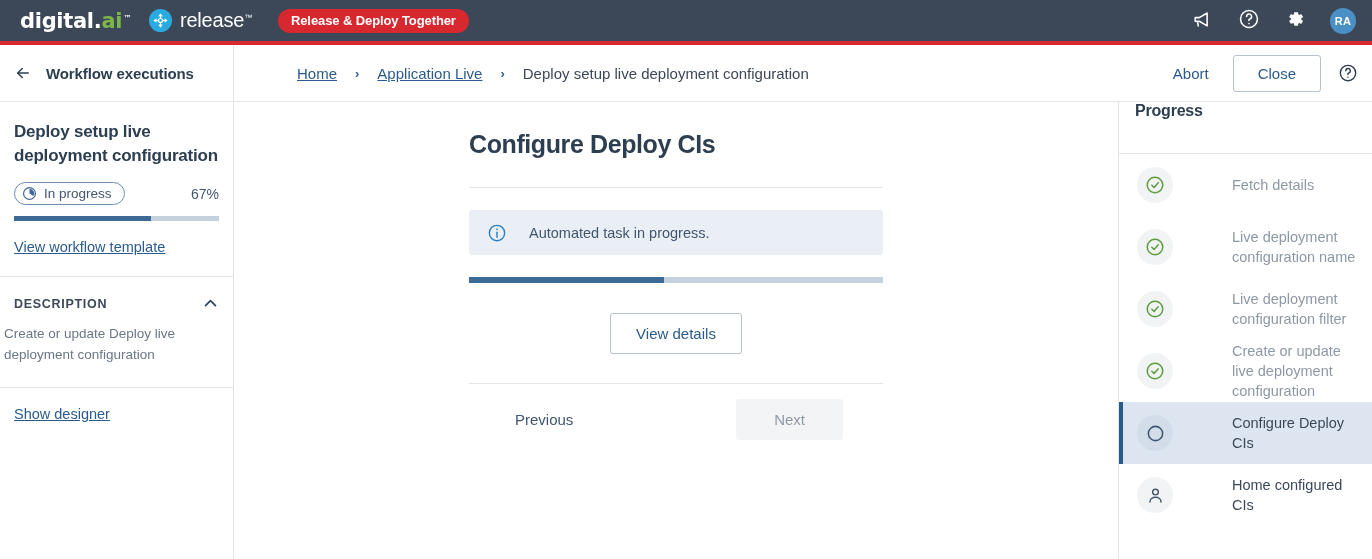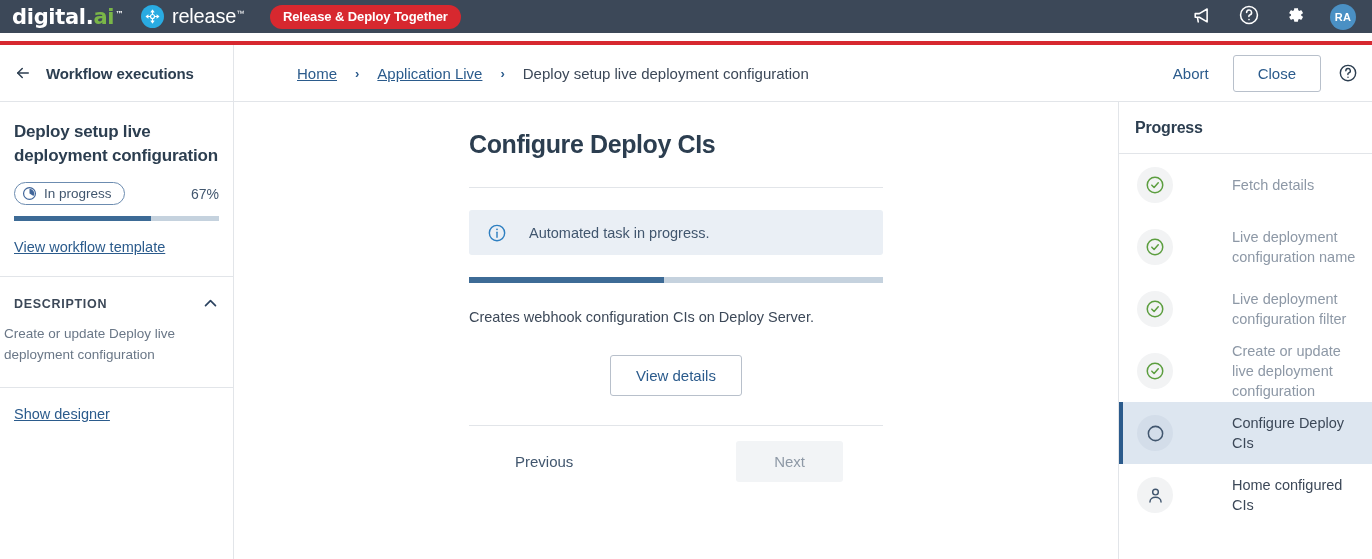--- a/index.html
+++ b/index.html
@@ -7,23 +7,23 @@
     width: 1372px; height: 559px;
     font-family: "Liberation Sans", sans-serif;
     background: #ffffff;
     overflow: hidden;
     -webkit-font-smoothing: antialiased;
   }
   .app { position: relative; width: 1372px; height: 559px; }
 
   
   .topbar {
-    position: absolute; left: 0; top: 0; width: 1372px; height: 33px;
+    position: absolute; left: 0; top: 0; width: 1372px; height: 41px;
     background: #3c4858;
-    display: flex; align-items: center;
+    display: flex; align-items: center; padding-left: 8px;
   }
   .topbar-stripe {
     position: absolute; left: 0; top: 41px; width: 1372px; height: 4px;
     background: #d7282f;
   }
   .brand-logo {
     margin-left: 12px; display: flex; align-items: baseline;
     color: #ffffff; font-size: 21px; font-weight: 700; letter-spacing: -0.3px;
     font-family: "DejaVu Sans", sans-serif;
   }
@@ -173,21 +173,21 @@
     border: none; border-radius: 3px; padding: 12px 38px;
     cursor: default; font-family: inherit;
   }
 
   
   .rightpanel {
     position: absolute; left: 1118px; top: 102px; width: 254px; height: 457px;
     background: #fff; border-left: 1px solid #e2e5e9; overflow: hidden;
   }
   .rp-head {
-    height: 52px; display: flex; align-items: center; padding-left: 16px;
+    height: 52px; display: flex; padding-left: 16px;
     border-bottom: 1px solid #e2e5e9;
   }
   .rp-head h3 { font-size: 16px; font-weight: 700; color: #2c3e50; letter-spacing: -0.2px; }
   .rp-item {
     display: flex; align-items: center; padding: 0 14px 0 18px;
     min-height: 62px; position: relative; cursor: pointer; gap: 43px;
   }
   .rp-item .bubble {
     width: 36px; height: 36px; border-radius: 50%; background: #f2f3f4;
     display: flex; align-items: center; justify-content: center; flex: none;
@@ -330,21 +330,20 @@
           <circle cx="12" cy="7.6" r="1.05" fill="currentColor" stroke="none"></circle>
           <path d="M12 11v6" stroke-linecap="round"></path>
         </svg>
         <span class="info-txt">Automated task in progress.</span>
       </div>
 
       <div class="task-track">
         <div class="task-fill" id="taskFill" style="width: 47%;"></div>
       </div>
 
-      <p class="task-desc">Creates webhook configuration CIs on Deploy Server.</p>
 
       <div class="vd-wrap">
         <button class="view-btn">View details</button>
       </div>
 
       <div class="panel-rule2"></div>
 
       <div class="nav-row">
         <button class="prev-btn">Previous</button>
         <button class="next-btn">Next</button>

